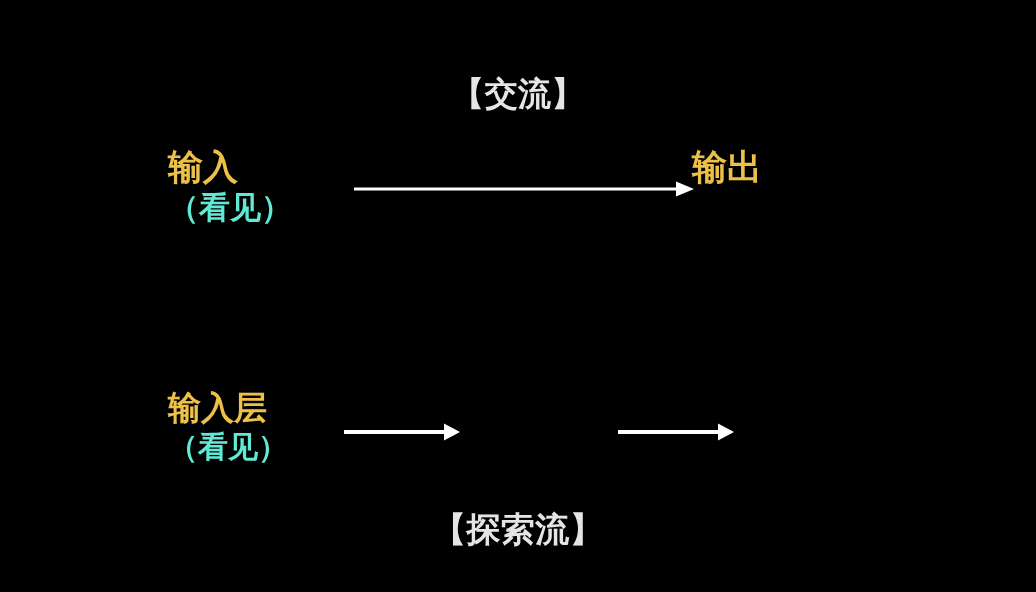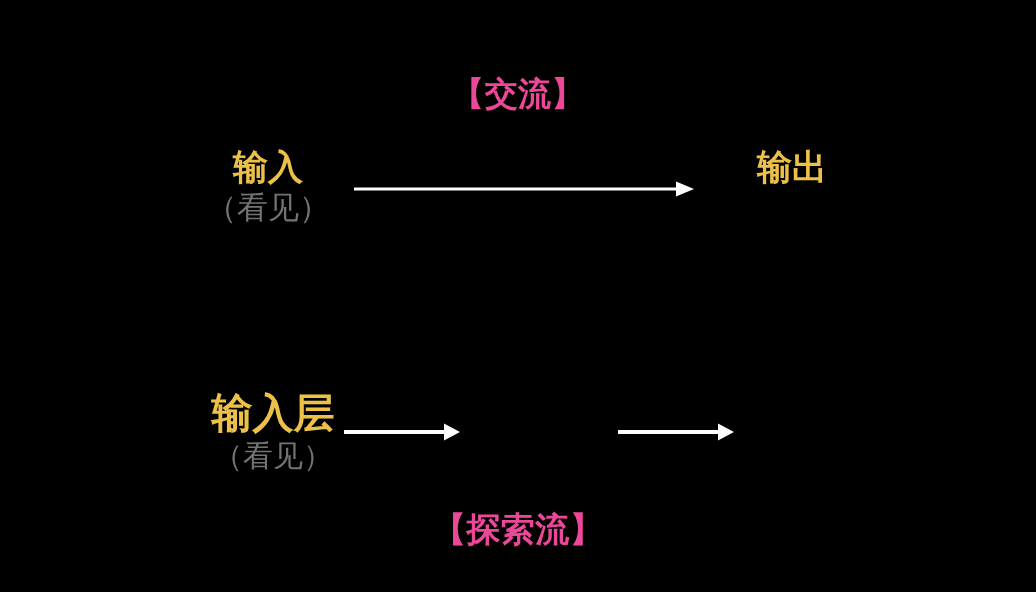--- a/index.html
+++ b/index.html
@@ -22,56 +22,55 @@
     inset: 0;
     background: #000000;
   }
 
   
   .section-title {
     position: absolute;
     left: 0;
     width: 1036px;
     text-align: center;
-    color: #ec4899;
+    color: #e5e5e5;
     font-weight: 700;
     letter-spacing: 0.01em;
     white-space: nowrap;
   }
   #title-top    { top: 74px;  font-size: 33px; line-height: 40px; }
   #title-bottom { top: 508px; font-size: 34px; line-height: 42px; }
 
   
   .node {
     position: absolute;
-    text-align: center;
     white-space: nowrap;
   }
   .node .term {
     display: block;
     color: #edc148;
     font-weight: 700;
     line-height: 1.18;
   }
   .node .gloss {
     display: block;
-    color: #737373;
-    font-weight: 400;
+    color: #5eead4;
+    font-weight: 700;
     line-height: 1.2;
   }
 
   
   .flow-top .term  { font-size: 35px; }
   .flow-top .gloss { font-size: 31px; margin-top: 2px; }
 
   #node-input  { left: 168px; top: 146px; width: 200px; }
   #node-output { left: 692px; top: 146px; width: 200px; }
 
   
-  .flow-bottom .term  { font-size: 41px; }
+  .flow-bottom .term  { font-size: 33px; }
   .flow-bottom .gloss { font-size: 30px; margin-top: 1px; }
 
   #node-input-layer  { left: 168px; top: 389px; width: 210px; }
   #node-hidden-layer { left: 424px; top: 389px; width: 210px; }
   #node-output-layer { left: 680px; top: 389px; width: 210px; }
 
   
   .arrow {
     position: absolute;
     display: block;

